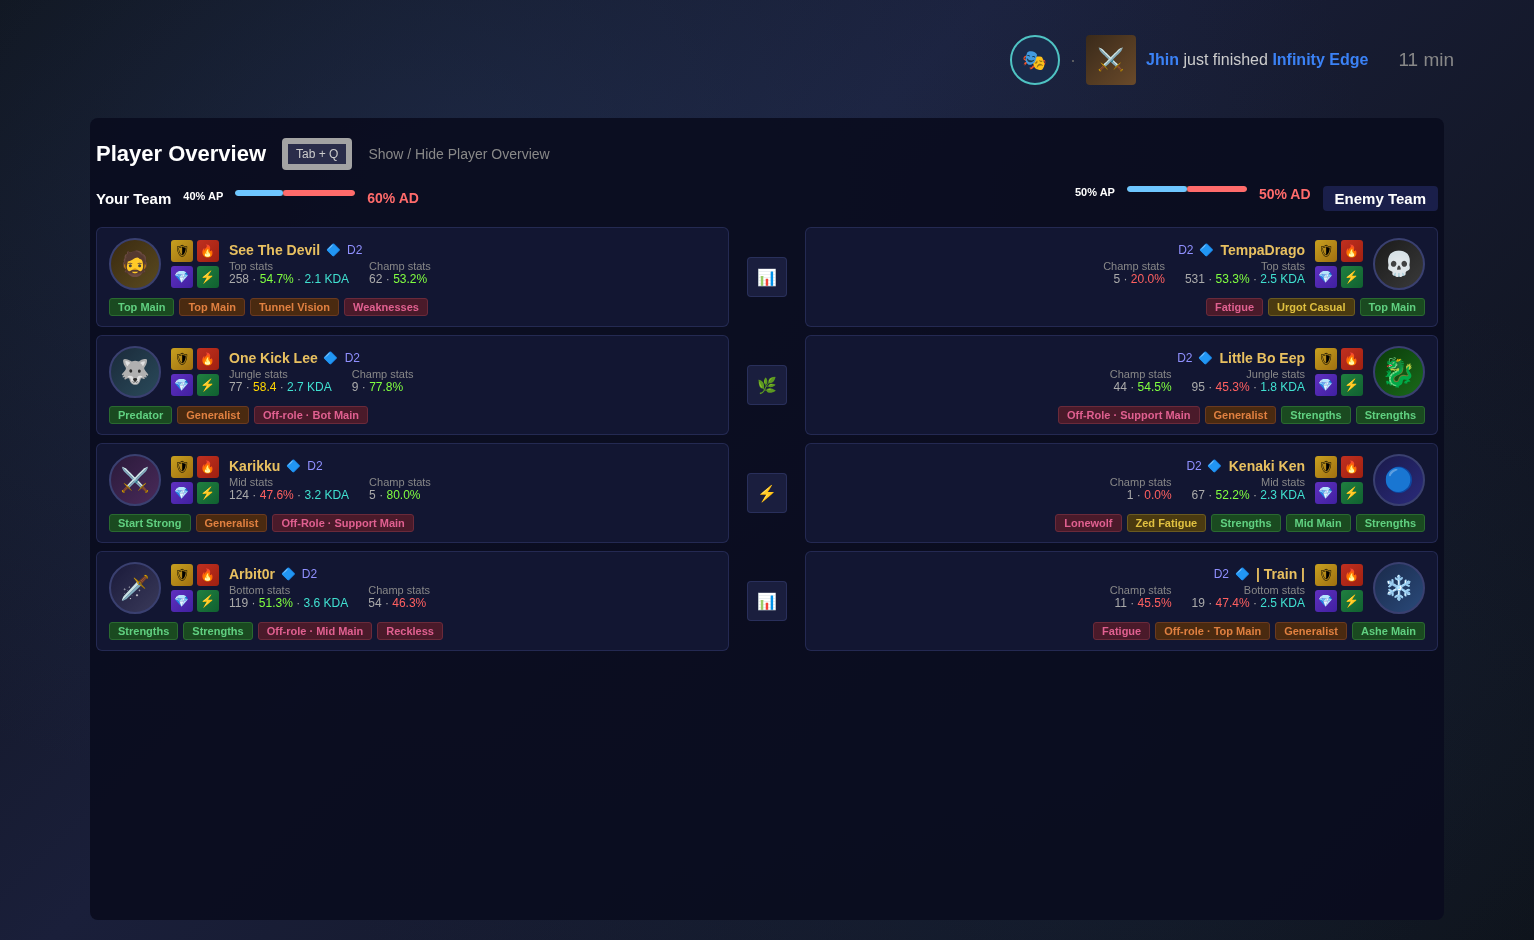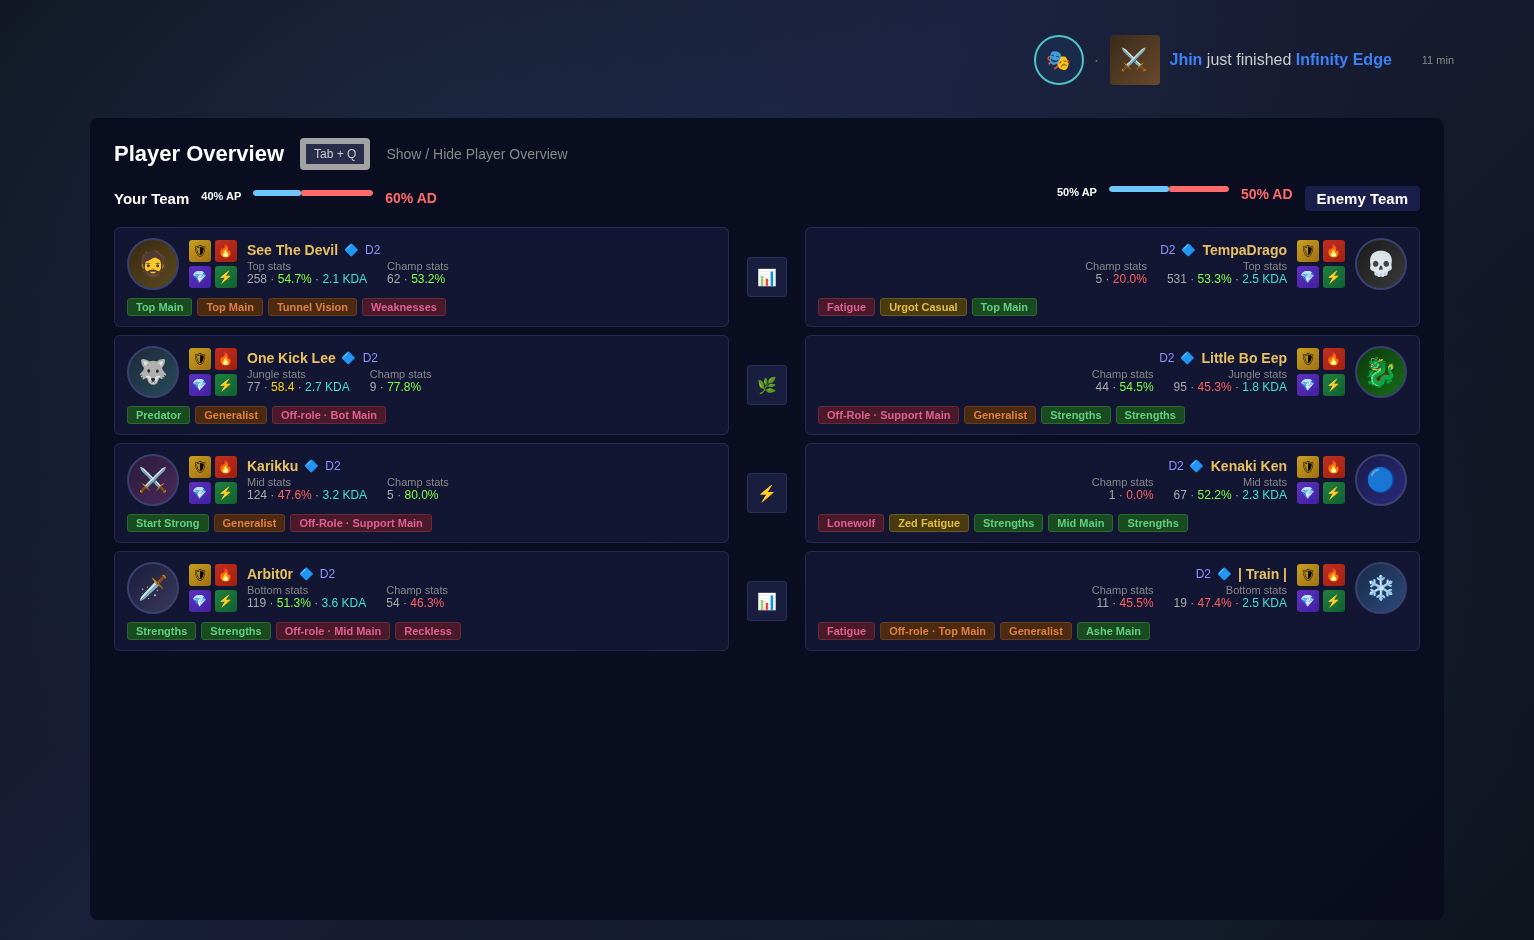--- a/index.html
+++ b/index.html
@@ -45,32 +45,32 @@
       display: flex; align-items: center; justify-content: center;
       font-size: 22px;
     }
     .notif-text {
       color: #ccc;
       font-size: 16px;
     }
     .notif-text strong { color: #3b82f6; }
     .notif-time {
       color: #888;
-      font-size: 11px;
+      font-size: 19px;
       margin-left: 20px;
     }
     .main-panel {
       position: absolute;
       top: 118px;
       left: 90px;
       right: 90px;
       bottom: 20px;
       background: rgba(10, 12, 30, 0.92);
       border-radius: 8px;
-      padding: 20px 24px;
+      padding: 20px 6px;
       z-index: 5;
     }
     .panel-header {
       display: flex;
       align-items: center;
       gap: 16px;
       margin-bottom: 16px;
     }
     .panel-title {
       color: #fff;
@@ -238,21 +238,21 @@
       flex-direction: row-reverse;
     }
     .enemy-name-row {
       display: flex; align-items: center; gap: 6px; margin-bottom: 2px;
       justify-content: flex-end;
     }
     .enemy-stats-row {
       display: flex; gap: 20px; justify-content: flex-end;
     }
     .enemy-tags-row {
-      display: flex; flex-wrap: wrap; gap: 5px; 
+      display: flex; flex-wrap: wrap; gap: 5px; justify-content: flex-end;
     }
     .enemy-card-info { flex: 1; text-align: right; }
     .kda-cyan { color: #40e0d0; }
     .pct-green { color: #80ff40; }
     .pct-yellow { color: #ffd700; }
     .pct-red { color: #ff6060; }
   </style>
 </head>
 <body>
 

